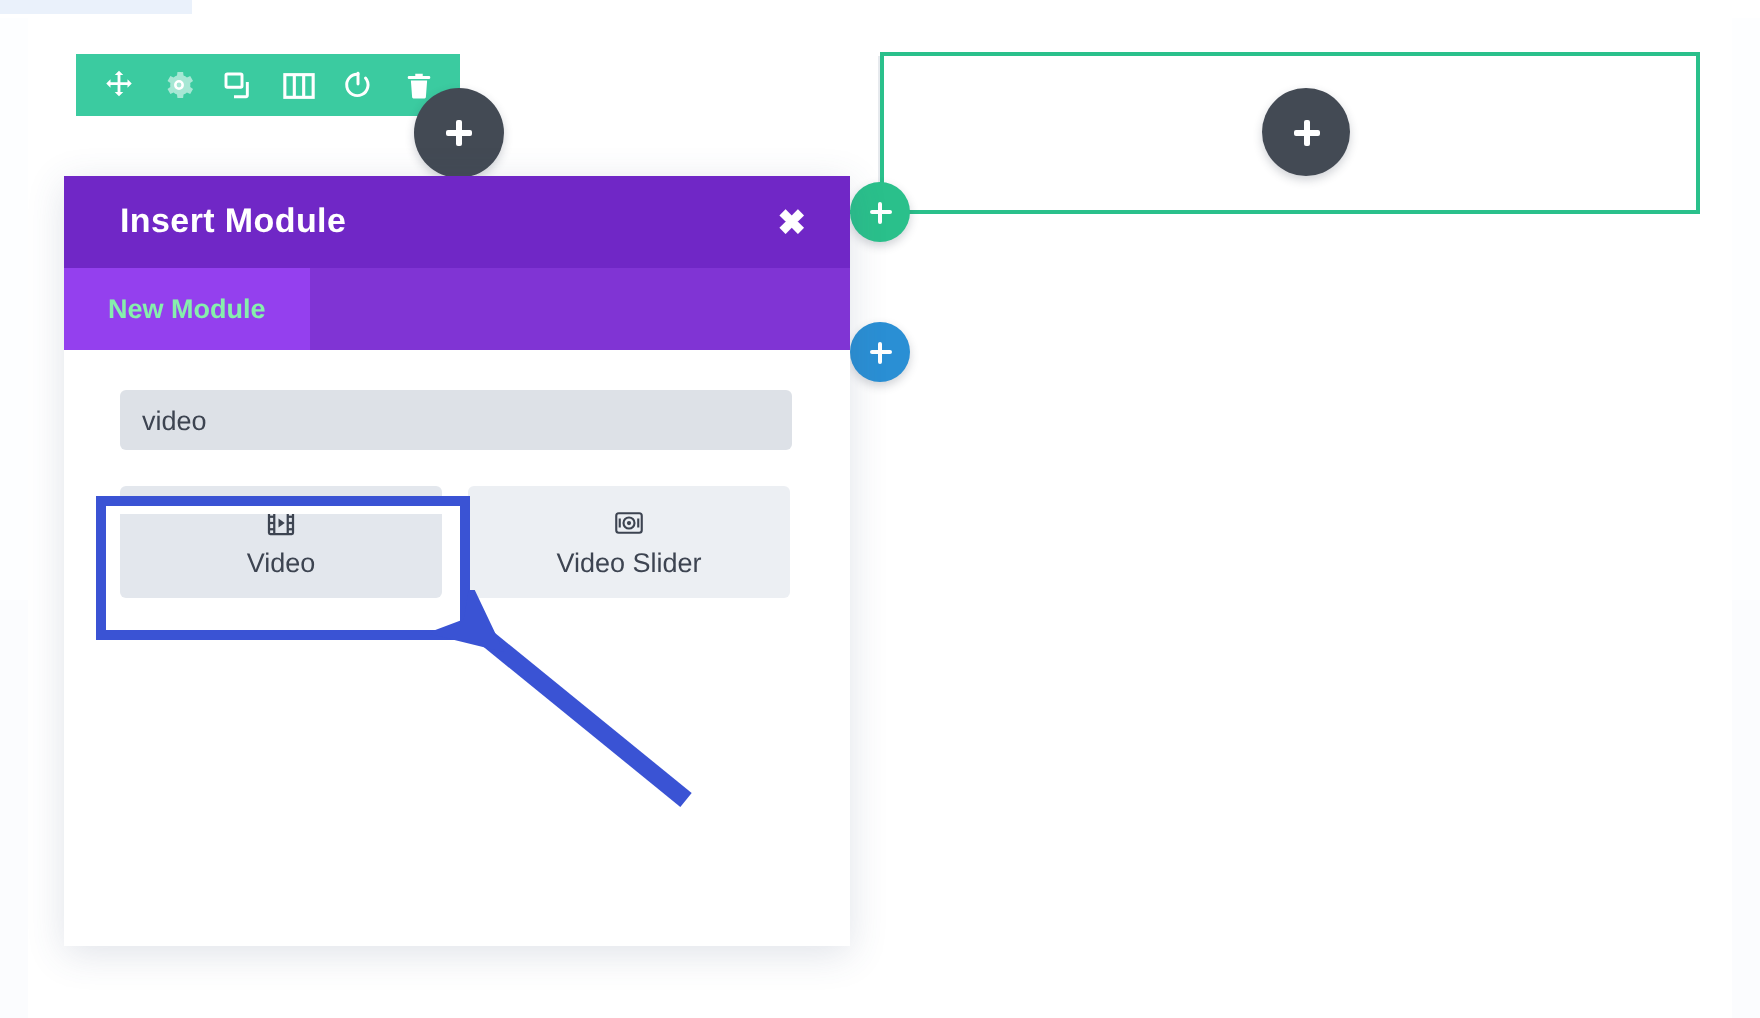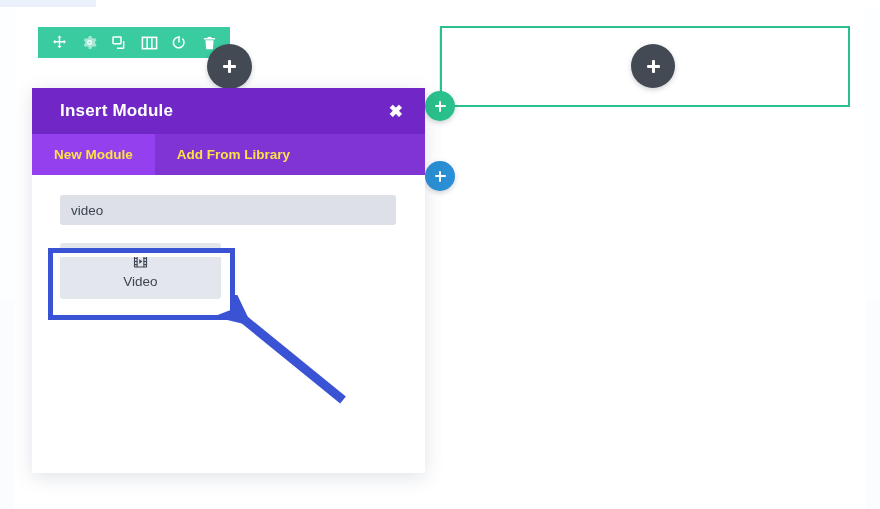--- a/index.html
+++ b/index.html
@@ -133,21 +133,21 @@
   }
   .modal-close {
     color: #ffffff; font-size: 17px; font-weight: bold; line-height: 1;
     cursor: pointer;
   }
   .modal-tabs {
     height: 41px; background: #8034d4; display: flex; align-items: stretch;
   }
   .tab {
     display: flex; align-items: center; padding: 0 22px;
-    color: #fde047; font-size: 13.5px; font-weight: bold;
+    color: #86efac; font-size: 13.5px; font-weight: bold;
     cursor: pointer; white-space: nowrap;
   }
   .tab.active { background: #9440ee; }
   .modal-body {
     background: #ffffff; height: 298px; padding: 20px 28px 0 28px;
     box-sizing: border-box; position: relative; border-radius: 26px;
   }
   .search-field {
     width: 336px; height: 30px;
     background: #dde1e7; border: none; border-radius: 3px;
@@ -269,21 +269,20 @@
     <span class="plus"></span>
   </div>
 
   <div class="modal">
     <div class="modal-header">
       <span class="modal-title">Insert Module</span>
       <span class="modal-close">✖</span>
     </div>
     <div class="modal-tabs">
       <div class="tab active">New Module</div>
-      <div class="tab">Add From Library</div>
     </div>
     <div class="modal-body">
       <input class="search-field" type="text" value="video" style="">
       <div class="module-grid">
         <div class="module-card">
           <span class="m-icon">
             <svg width="15" height="15" viewBox="0 0 24 24" fill="none" stroke="currentColor" stroke-width="1.8">
               <rect x="2.4" y="3.2" width="19.2" height="17.6" rx="1"></rect>
               <line x1="6.6" y1="3.2" x2="6.6" y2="20.8"></line>
               <line x1="17.4" y1="3.2" x2="17.4" y2="20.8"></line>
@@ -291,20 +290,32 @@
               <line x1="2.4" y1="12" x2="6.6" y2="12"></line>
               <line x1="2.4" y1="17" x2="6.6" y2="17"></line>
               <line x1="17.4" y1="7" x2="21.6" y2="7"></line>
               <line x1="17.4" y1="12" x2="21.6" y2="12"></line>
               <line x1="17.4" y1="17" x2="21.6" y2="17"></line>
               <path d="M10 8.4l5 3.6-5 3.6z" fill="currentColor" stroke="none"></path>
             </svg>
           </span>
           <span class="m-label">Video</span>
         </div>
+        <div class="module-card alt">
+          <span class="m-icon">
+            <svg width="15" height="15" viewBox="0 0 24 24" fill="none" stroke="currentColor" stroke-width="1.7">
+              <rect x="1.8" y="4.2" width="20.4" height="15.6" rx="2"></rect>
+              <circle cx="12" cy="12" r="4.4"></circle>
+              <circle cx="12" cy="12" r="1.7" fill="currentColor" stroke="none"></circle>
+              <line x1="4.6" y1="8.4" x2="4.6" y2="15.6"></line>
+              <line x1="19.4" y1="8.4" x2="19.4" y2="15.6"></line>
+            </svg>
+          </span>
+          <span class="m-label">Video Slider</span>
+        </div>
       </div>
     </div>
   </div>
 
   <div class="highlight-box"></div>
   <div class="highlight-inner-gap"></div>
 
   <svg class="arrow-svg" viewBox="0 0 150 120">
     <defs>
       <marker id="arrowhead" markerWidth="4" markerHeight="4" refX="1.6" refY="2" orient="auto" markerUnits="strokeWidth">

